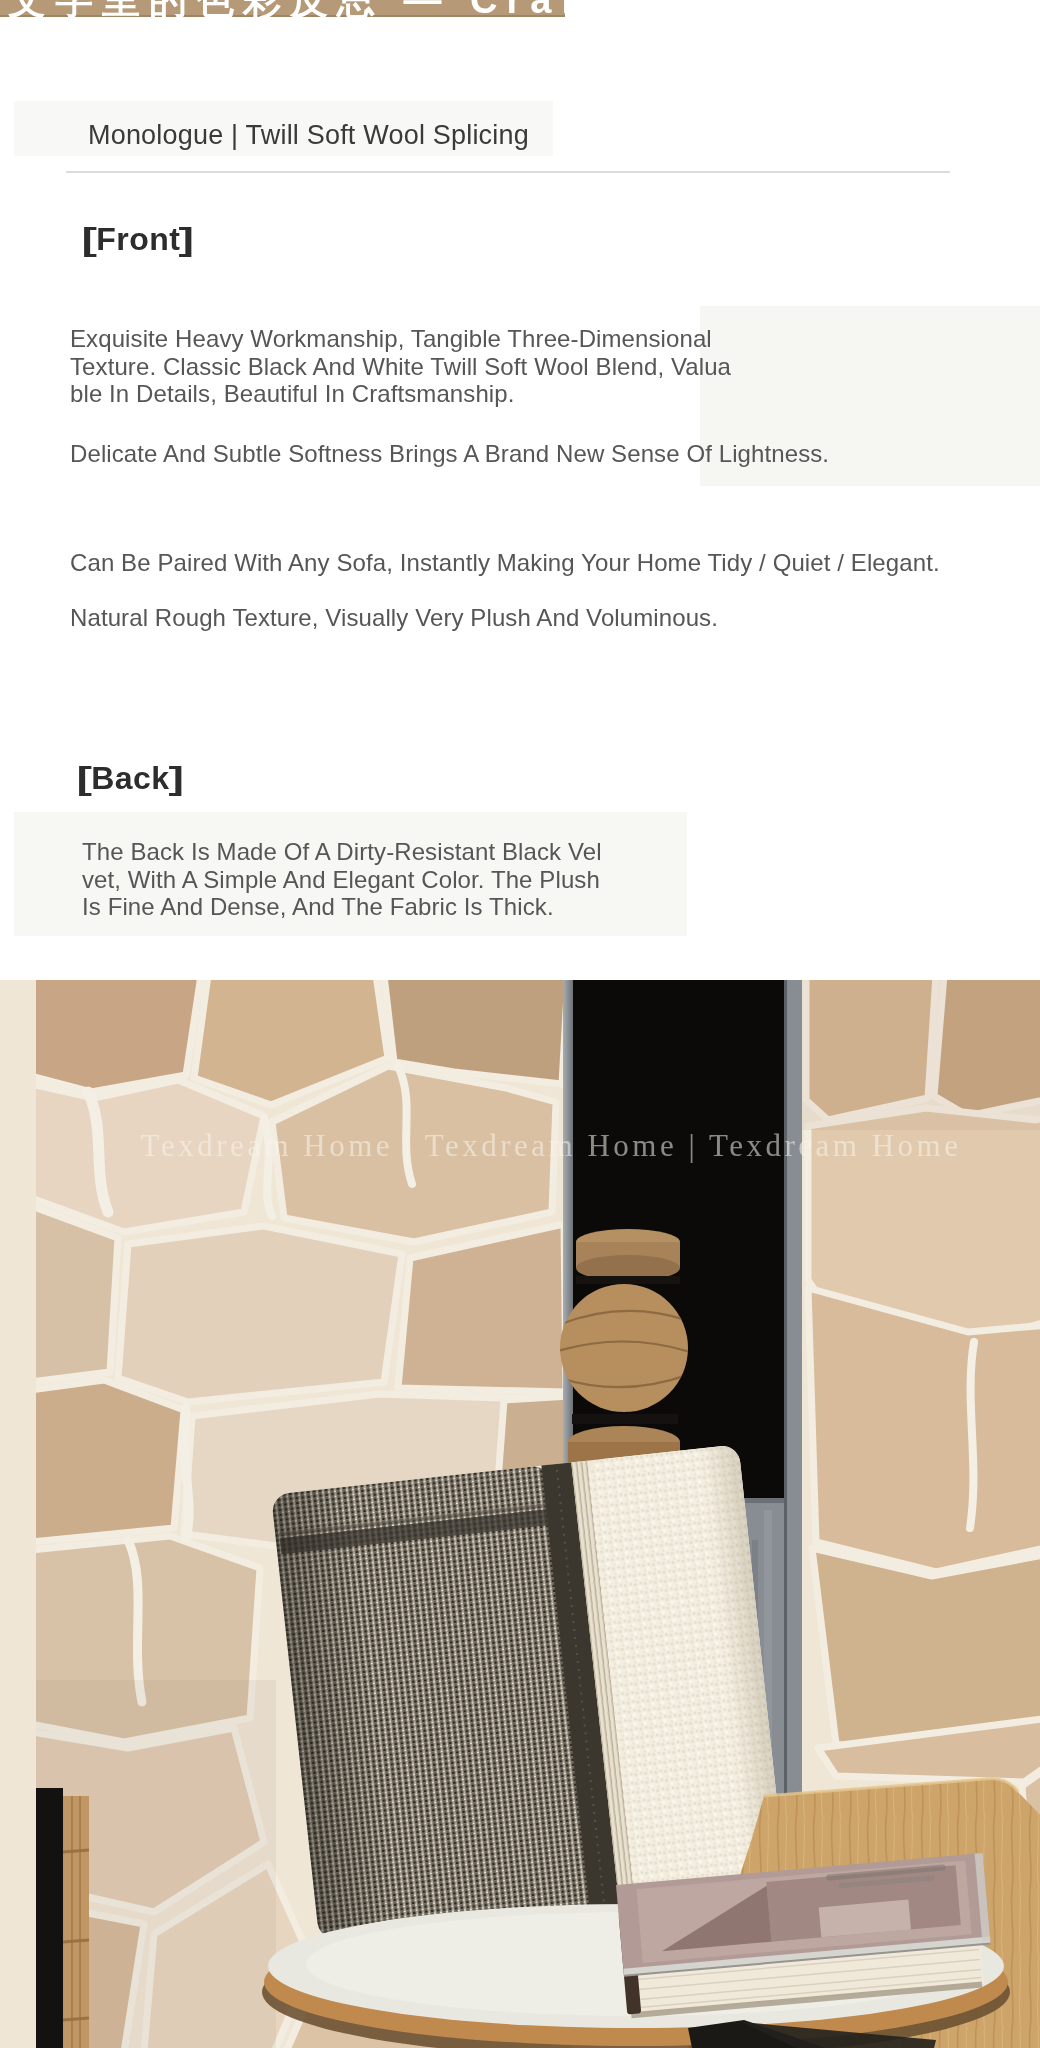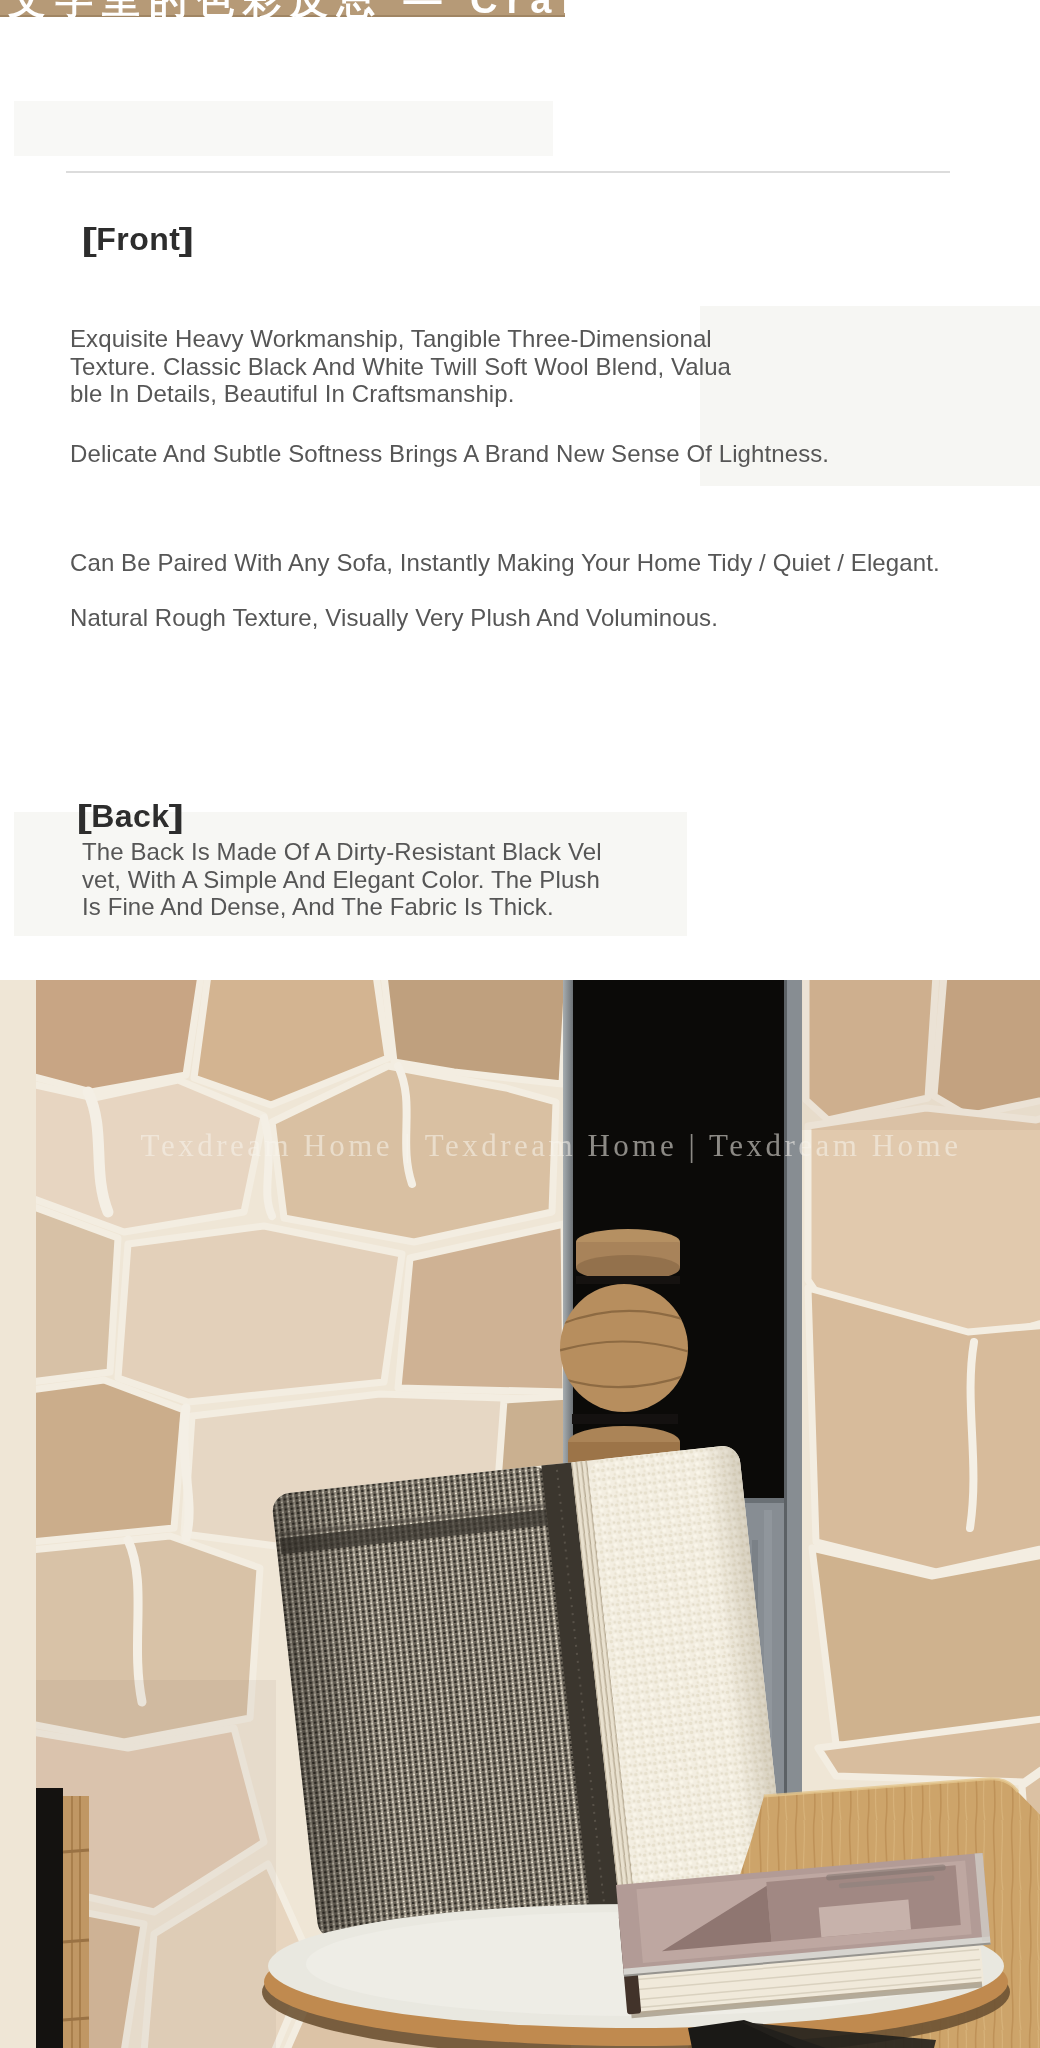--- a/index.html
+++ b/index.html
@@ -17,21 +17,21 @@
   .panel.title-box{left:14px;top:101px;width:539px;height:55px;background:#f8f8f6;}
   .panel.band-a{left:700px;top:306px;width:340px;height:180px;background:#f6f6f3;}
   .panel.band-b{left:14px;top:812px;width:673px;height:124px;background:#f7f7f4;}
 
   .page-title{position:absolute;left:88px;top:120px;font-size:27px;color:#3a3a3a;letter-spacing:.2px;white-space:nowrap;}
   .rule{position:absolute;left:66px;top:171px;width:884px;height:2px;background:#dcdcdc;}
 
   .sec-heading{position:absolute;font-size:32px;font-weight:700;color:#2d2d2d;white-space:nowrap;letter-spacing:.5px;}
   .sec-heading .h-bracket{display:inline-block;transform:scaleX(1.45);font-weight:800;margin:0 1px;}
   #front-heading{left:83px;top:221px;text-align:center;}
-  #back-heading{left:78px;top:798px;text-align:center;}
+  #back-heading{left:78px;top:760px;text-align:center;}
 
   .para{position:absolute;width:975px;font-size:24px;line-height:27.5px;color:#565656;
         white-space:pre-line;letter-spacing:.1px;}
   #para-1{left:70px;top:325px;}
   #para-2{left:70px;top:440px;}
   #para-3{left:70px;top:549px;}
   #para-4{left:70px;top:604px;}
   #para-back{left:82px;top:838px;}
 
   
@@ -48,20 +48,21 @@
 <div id="stage">
 
   <div class="banner">
     <span class="banner-text">文字里的色彩反思 — Craft</span>
   </div>
 
   <div class="panel band-a"></div>
   <div class="panel band-b"></div>
   <div class="panel title-box"></div>
 
+  <div class="page-title">Monologue | Twill Soft Wool Splicing</div>
   <div class="rule"></div>
 
   <div class="sec-heading" id="front-heading"><span class="h-bracket">[</span><span>Front</span><span class="h-bracket">]</span></div>
 
   <div class="para" id="para-1">Exquisite Heavy Workmanship, Tangible Three-Dimensional
 Texture. Classic Black And White Twill Soft Wool Blend, Valua
 ble In Details, Beautiful In Craftsmanship.</div>
   <div class="para" id="para-2">Delicate And Subtle Softness Brings A Brand New Sense Of Lightness.</div>
   <div class="para" id="para-3">Can Be Paired With Any Sofa, Instantly Making Your Home Tidy / Quiet / Elegant.</div>
   <div class="para" id="para-4">Natural Rough Texture, Visually Very Plush And Voluminous.</div>

